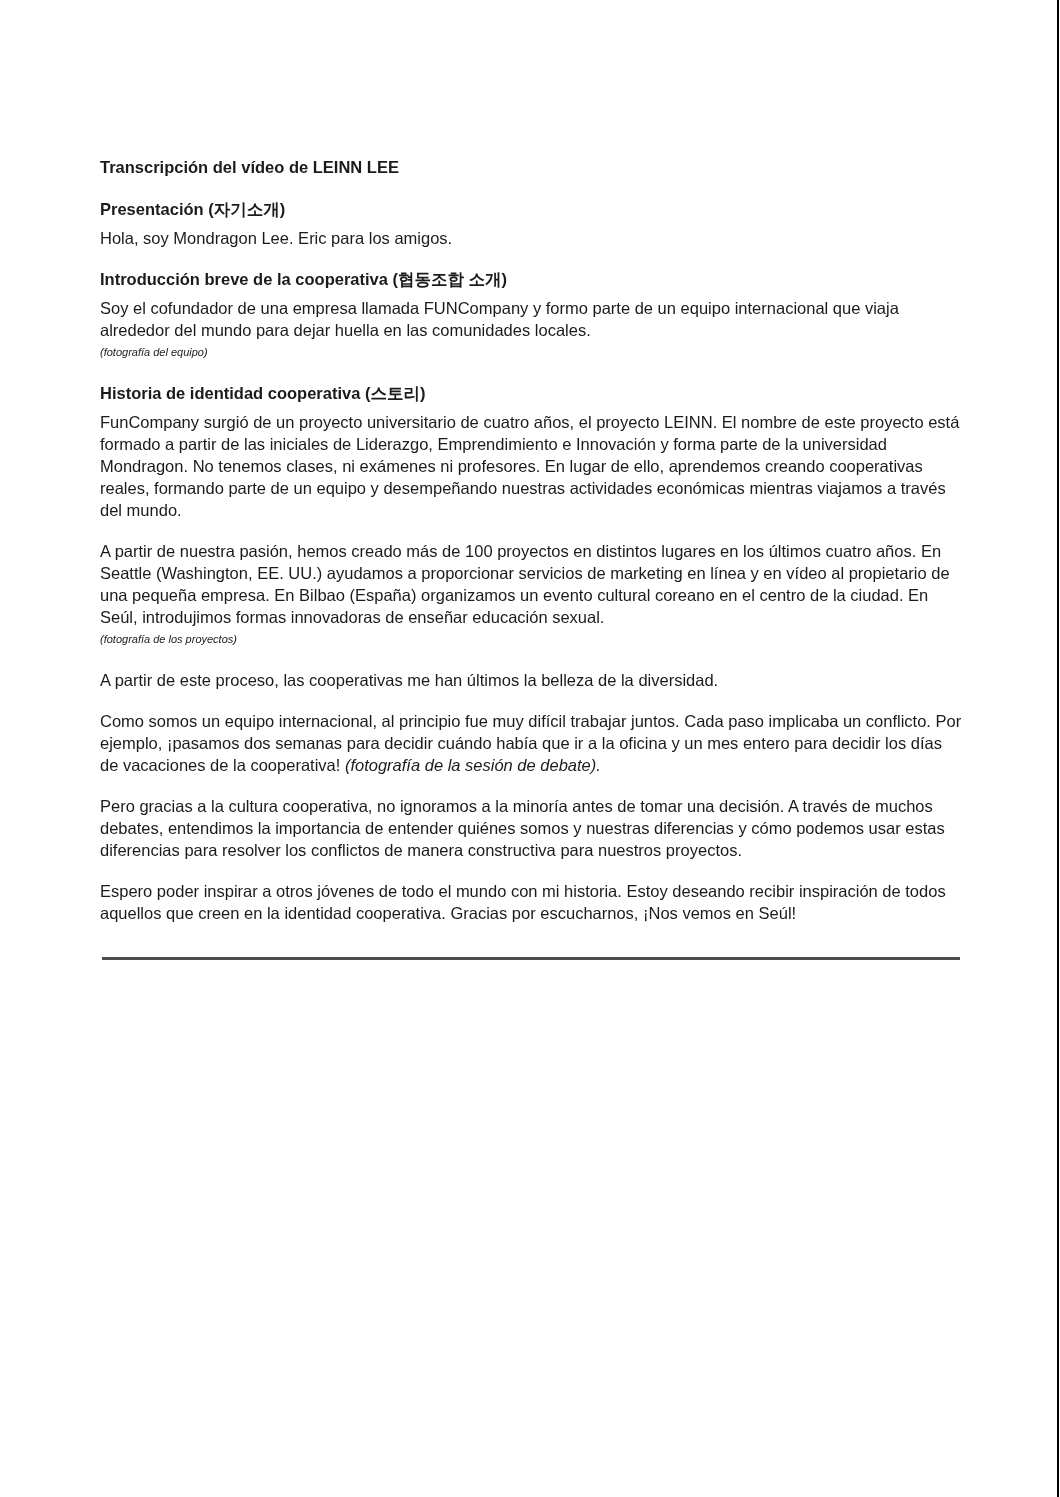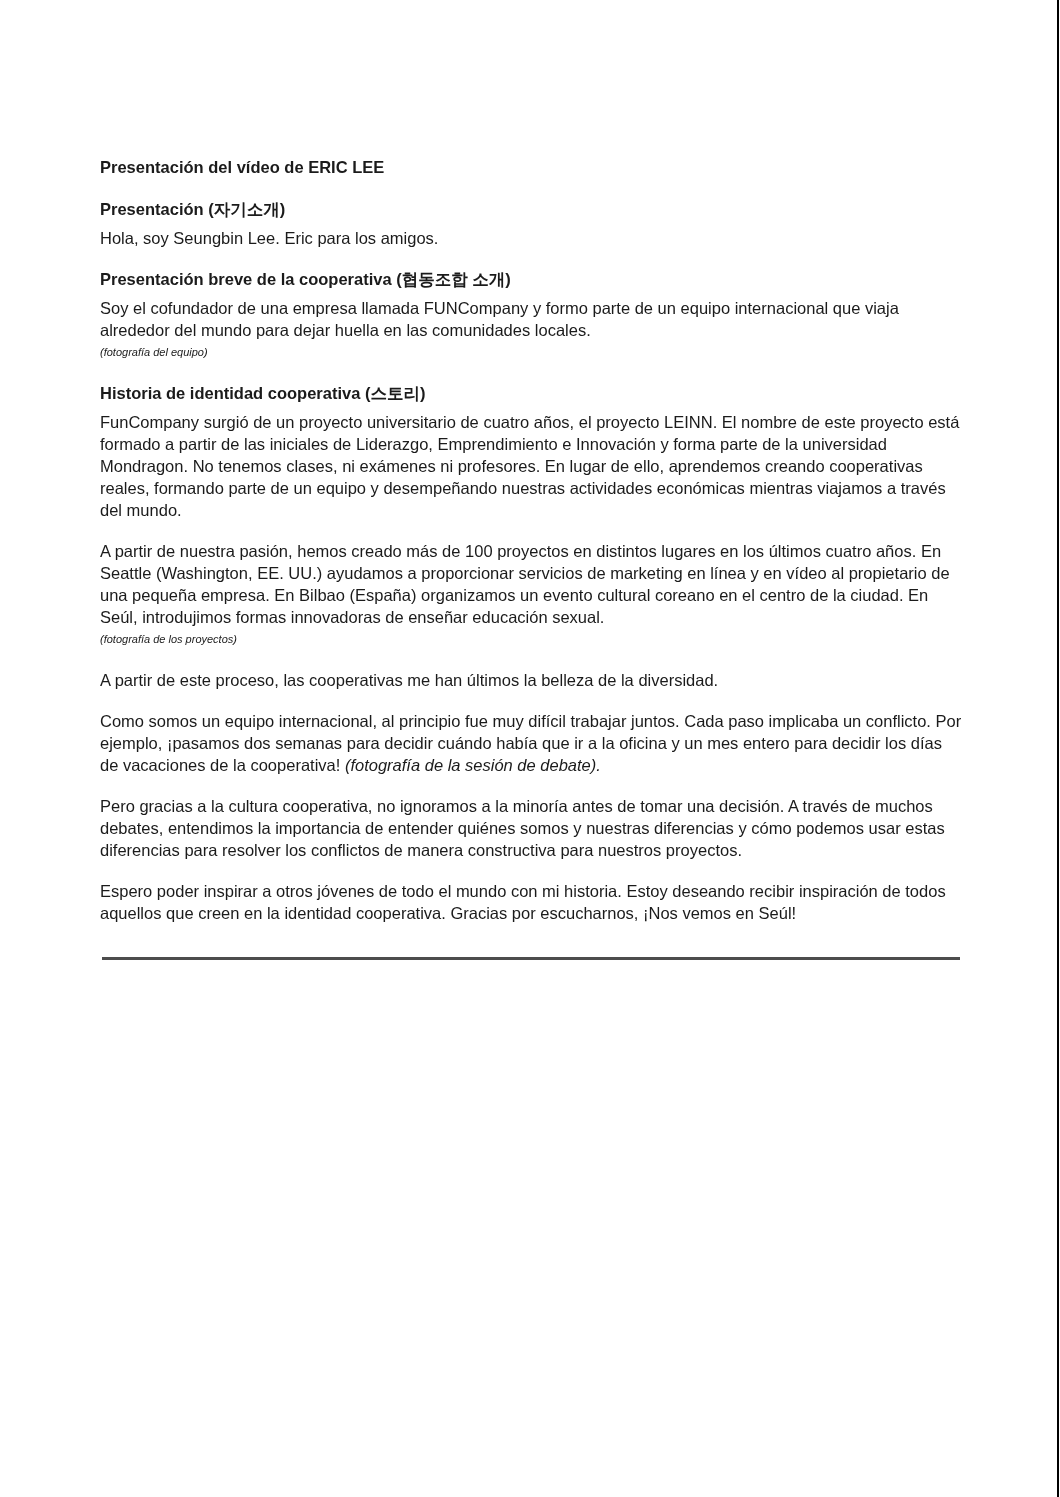--- a/index.html
+++ b/index.html
@@ -65,26 +65,26 @@
     background: #4d4d4d;
     margin: 33px 0 0 2px;
     width: 858px;
   }
 </style>
 </head>
 <body>
 
 <div class="content">
 
-  <h1 class="doc-title">Presentación del vídeo de ERIC LEE</h1>
+  <h1 class="doc-title">Transcripción del vídeo de LEINN LEE</h1>
 
   <h2 class="heading">Presentación (자기소개)</h2>
-  <p class="body-text">Hola, soy Seungbin Lee. Eric para los amigos.</p>
+  <p class="body-text">Hola, soy Mondragon Lee. Eric para los amigos.</p>
 
-  <h2 class="heading">Presentación breve de la cooperativa (협동조합 소개)</h2>
+  <h2 class="heading">Introducción breve de la cooperativa (협동조합 소개)</h2>
   <p class="body-text tight">Soy el cofundador de una empresa llamada FUNCompany y formo parte de un equipo internacional que viaja alrededor del mundo para dejar huella en las comunidades locales.</p>
   <p class="photo-note">(fotografía del equipo)</p>
 
   <h2 class="heading">Historia de identidad cooperativa (스토리)</h2>
   <p class="body-text">FunCompany surgió de un proyecto universitario de cuatro años, el proyecto LEINN. El nombre de este proyecto está formado a partir de las iniciales de Liderazgo, Emprendimiento e Innovación y forma parte de la universidad Mondragon. No tenemos clases, ni exámenes ni profesores. En lugar de ello, aprendemos creando cooperativas reales, formando parte de un equipo y desempeñando nuestras actividades económicas mientras viajamos a través del mundo.</p>
   <p class="body-text tight">A partir de nuestra pasión, hemos creado más de 100 proyectos en distintos lugares en los últimos cuatro años. En Seattle (Washington, EE. UU.) ayudamos a proporcionar servicios de marketing en línea y en vídeo al propietario de una pequeña empresa. En Bilbao (España) organizamos un evento cultural coreano en el centro de la ciudad. En Seúl, introdujimos formas innovadoras de enseñar educación sexual.</p>
   <p class="photo-note">(fotografía de los proyectos)</p>
   <p class="body-text">A partir de este proceso, las cooperativas me han últimos la belleza de la diversidad.</p>
   <p class="body-text"><span>Como somos un equipo internacional, al principio fue muy difícil trabajar juntos. Cada paso implicaba un conflicto. Por ejemplo, ¡pasamos dos semanas para decidir cuándo había que ir a la oficina y un mes entero para decidir los días de vacaciones de la cooperativa!</span> <span class="inline-note">(fotografía de la sesión de debate).</span></p>
   <p class="body-text">Pero gracias a la cultura cooperativa, no ignoramos a la minoría antes de tomar una decisión. A través de muchos debates, entendimos la importancia de entender quiénes somos y nuestras diferencias y cómo podemos usar estas diferencias para resolver los conflictos de manera constructiva para nuestros proyectos.</p>

